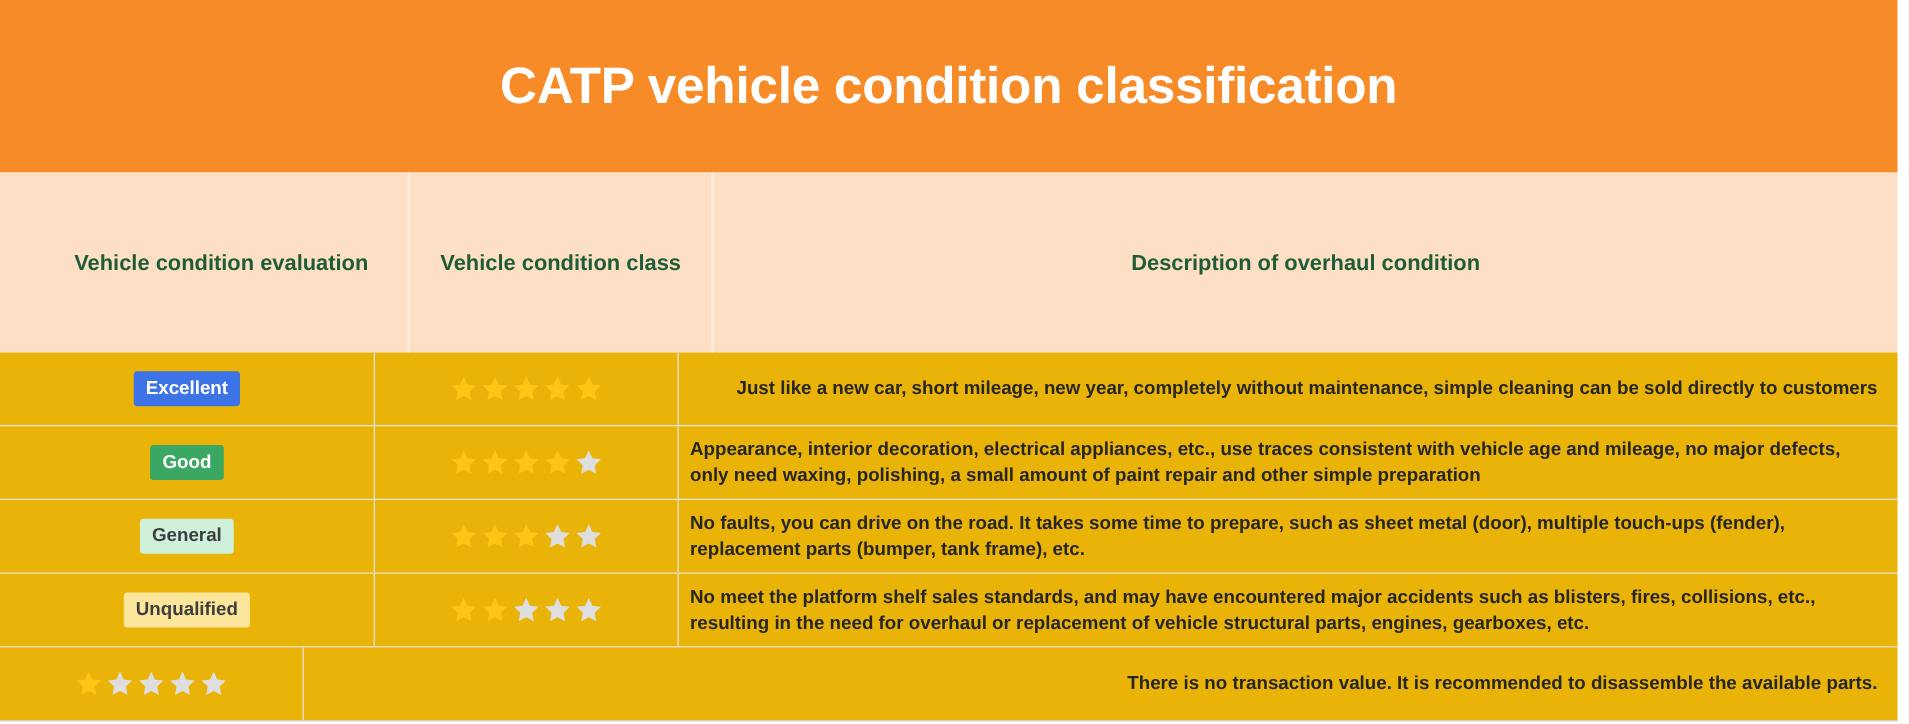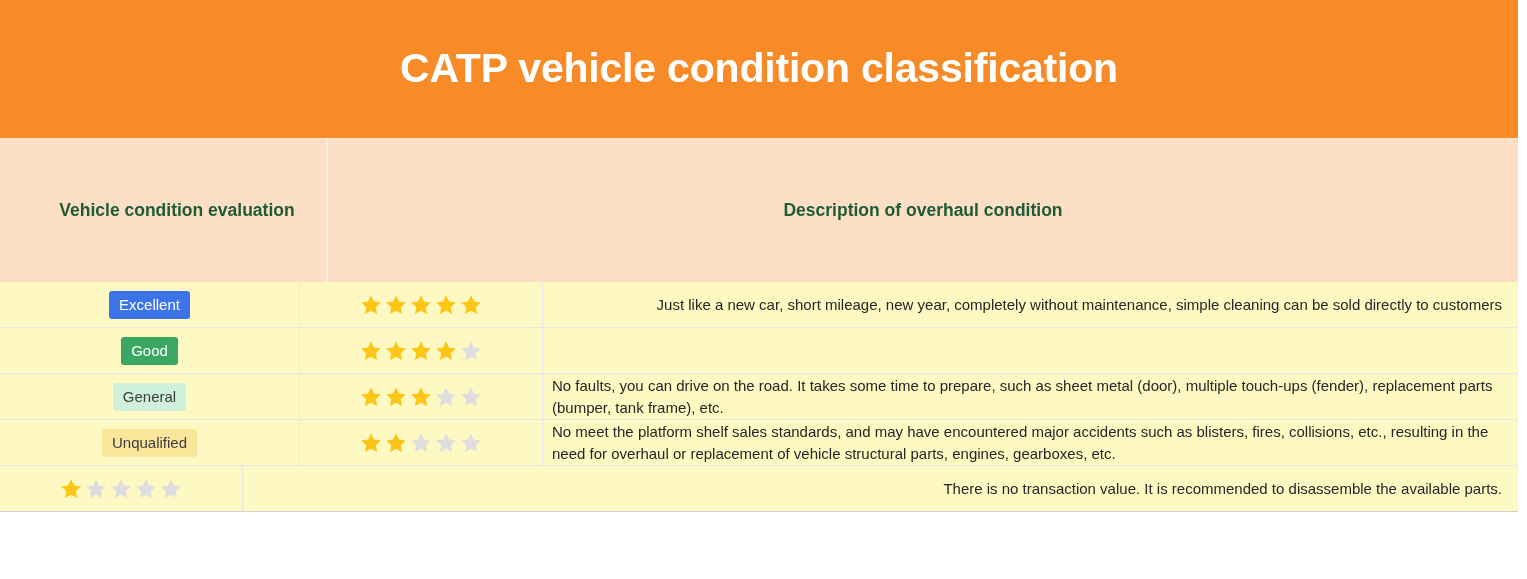--- a/index.html
+++ b/index.html
@@ -63,23 +63,24 @@
     box-sizing: border-box;
   }
 
   .head-row {
     height: 144px;
     background: #FCDFC5;
     padding-left: 28px;
   }
 
   .body-row {
-    height: 46px;
-    background: #fef9c3;
+    height: 59px;
+    background: #eab308;
     border-bottom: 1px solid #e6e6e6;
+    font-weight: bold;
   }
   .body-row:last-child {
     border-bottom: 1px solid #d0d0d0;
   }
 
   
   .col-eval   { width: 300px; flex: 0 0 300px; }
   .col-class  { width: 243px; flex: 0 0 243px; }
   .col-desc   { flex: 1 1 auto; }
 
@@ -168,20 +169,23 @@
   <div class="title-banner">
     <div class="title-text">CATP vehicle condition classification</div>
   </div>
 
   <div class="grid">
 
     <div class="row head-row">
       <div class="head-cell col-eval">
         <span class="head-label">Vehicle condition evaluation</span>
       </div>
+      <div class="head-cell col-class">
+        <span class="head-label">Vehicle condition class</span>
+      </div>
       <div class="head-cell col-desc">
         <span class="head-label">Description of overhaul condition</span>
       </div>
     </div>
 
     <div class="row body-row">
       <div class="cell cell-center col-eval">
         <span class="badge badge-excellent">Excellent</span>
       </div>
       <div class="cell cell-center col-class">
@@ -244,20 +248,23 @@
                 <path d="M12 2.2 L14.95 8.55 L21.8 9.45 L16.8 14.2 L18.05 21.05 L12 17.75 L5.95 21.05 L7.2 14.2 L2.2 9.45 L9.05 8.55 Z"></path>
               </svg>
             </span>
             <span class="star star-off">
               <svg viewBox="0 0 24 24" xmlns="http://www.w3.org/2000/svg">
                 <path d="M12 2.2 L14.95 8.55 L21.8 9.45 L16.8 14.2 L18.05 21.05 L12 17.75 L5.95 21.05 L7.2 14.2 L2.2 9.45 L9.05 8.55 Z"></path>
               </svg>
             </span>
           </div>
       </div>
+      <div class="cell cell-desc col-desc">
+        <span class="desc-text">Appearance, interior decoration, electrical appliances, etc., use traces consistent with vehicle age and mileage, no major defects, only need waxing, polishing, a small amount of paint repair and other simple preparation</span>
+      </div>
     </div>
 
     <div class="row body-row">
       <div class="cell cell-center col-eval">
         <span class="badge badge-general">General</span>
       </div>
       <div class="cell cell-center col-class">
         <div class="stars">
             <span class="star star-on">
               <svg viewBox="0 0 24 24" xmlns="http://www.w3.org/2000/svg">

